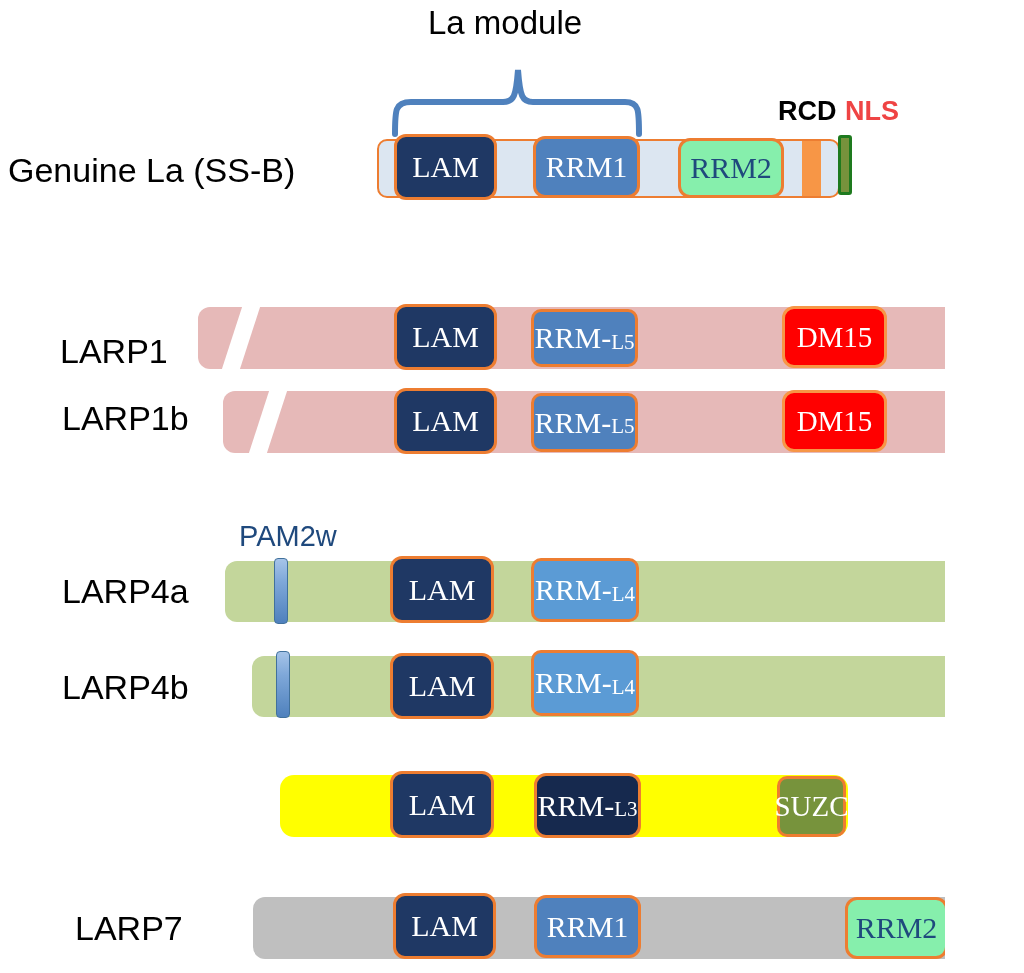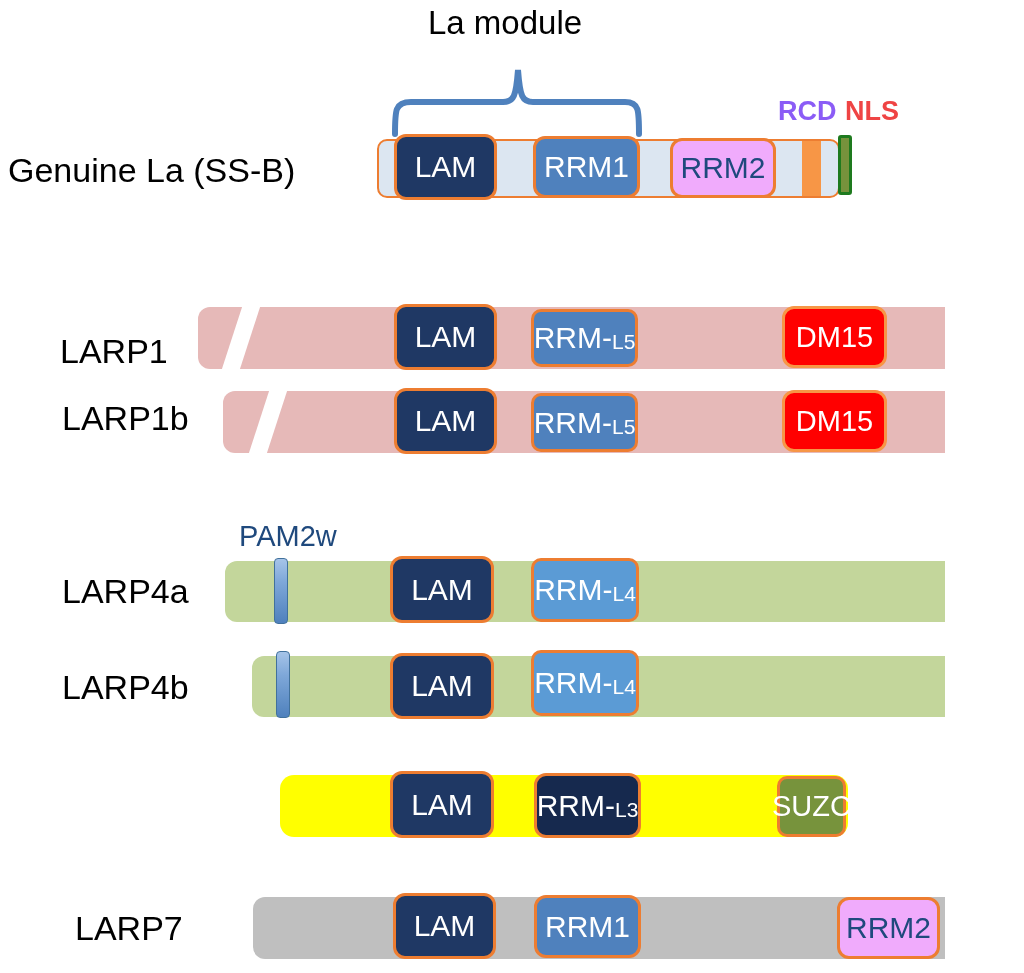--- a/index.html
+++ b/index.html
@@ -12,35 +12,35 @@
   .row-label { font-size:34px; color:#000; line-height:40px; white-space:nowrap; }
   .bar { position:absolute; border-radius:12px; box-sizing:border-box; }
   .bar-la    { background:#dce6f1; border:2px solid #ed7d31; border-radius:10px; }
   .bar-pink  { background:#e6b9b8; }
   .bar-green { background:#c3d69b; }
   .bar-yellow{ background:#ffff00; border-radius:14px; }
   .bar-gray  { background:#bfbfbf; }
   .box {
     position:absolute; display:flex; align-items:center; justify-content:center;
     border:3px solid #ed7d31; border-radius:12px; color:#ffffff; font-size:30px;
-    box-sizing:border-box; white-space:nowrap;
+    box-sizing:border-box; white-space:nowrap;font-family:Liberation Serif, serif;
   }
   .box .s { font-size:21px; position:relative; top:4px; }
   .c-navy     { background:#1f3864; }
   .c-darknavy { background:#16294e; }
   .c-steel    { background:#4f81bd; }
-  .c-light    { background:#f0abfc; color:#1f497d; }
+  .c-light    { background:#86efac; color:#1f497d;margin-left:8px; }
   .c-bright   { background:#5b9bd5; }
   .c-red      { background:#ff0000; border-color:#f79646; font-size:29px; }
   .c-olive    { background:#77933c; font-size:29px; border-radius:10px; }
   .slash { position:absolute; width:18px; background:#ffffff; transform:skewX(-18deg); }
   .rcd-stripe { position:absolute; background:#f79646; }
   .nls-bar { position:absolute; background:#76923c; border:3px solid #1e7a1e; border-radius:3px; box-sizing:border-box; }
   .tag { position:absolute; font-size:27px; font-weight:bold; white-space:nowrap; }
-  .tag-rcd { color:#8b5cf6; }
+  .tag-rcd { color:#000000; }
   .tag-nls { color:#ef4444; }
   .tag-pam { color:#1f497d; font-size:29px; font-weight:normal; }
   .pam-stripe {
     position:absolute; width:14px; border-radius:4px;
     background:linear-gradient(180deg,#a6c4e8 0%,#7fa8d9 35%,#4f81bd 100%);
     border:1px solid #41719c; box-sizing:border-box;
   }
 </style>
 </head>
 <body>

